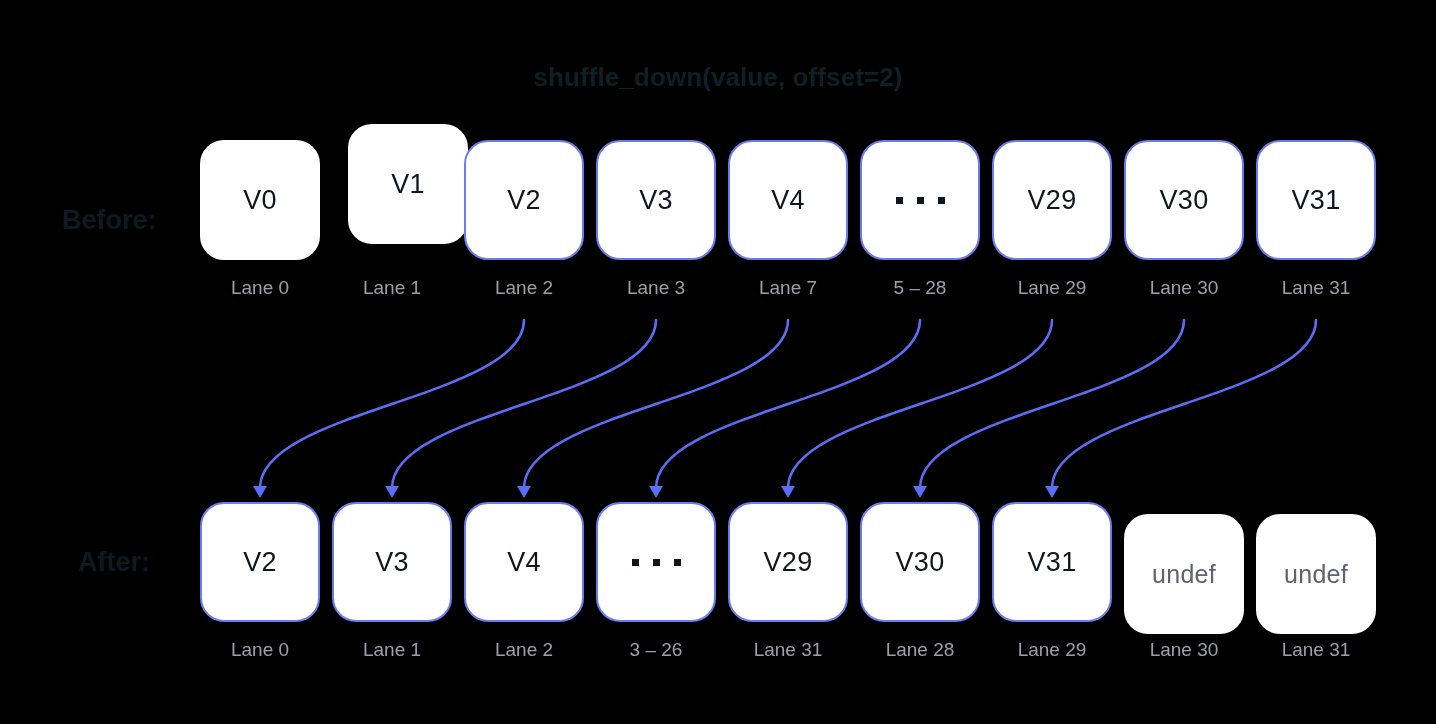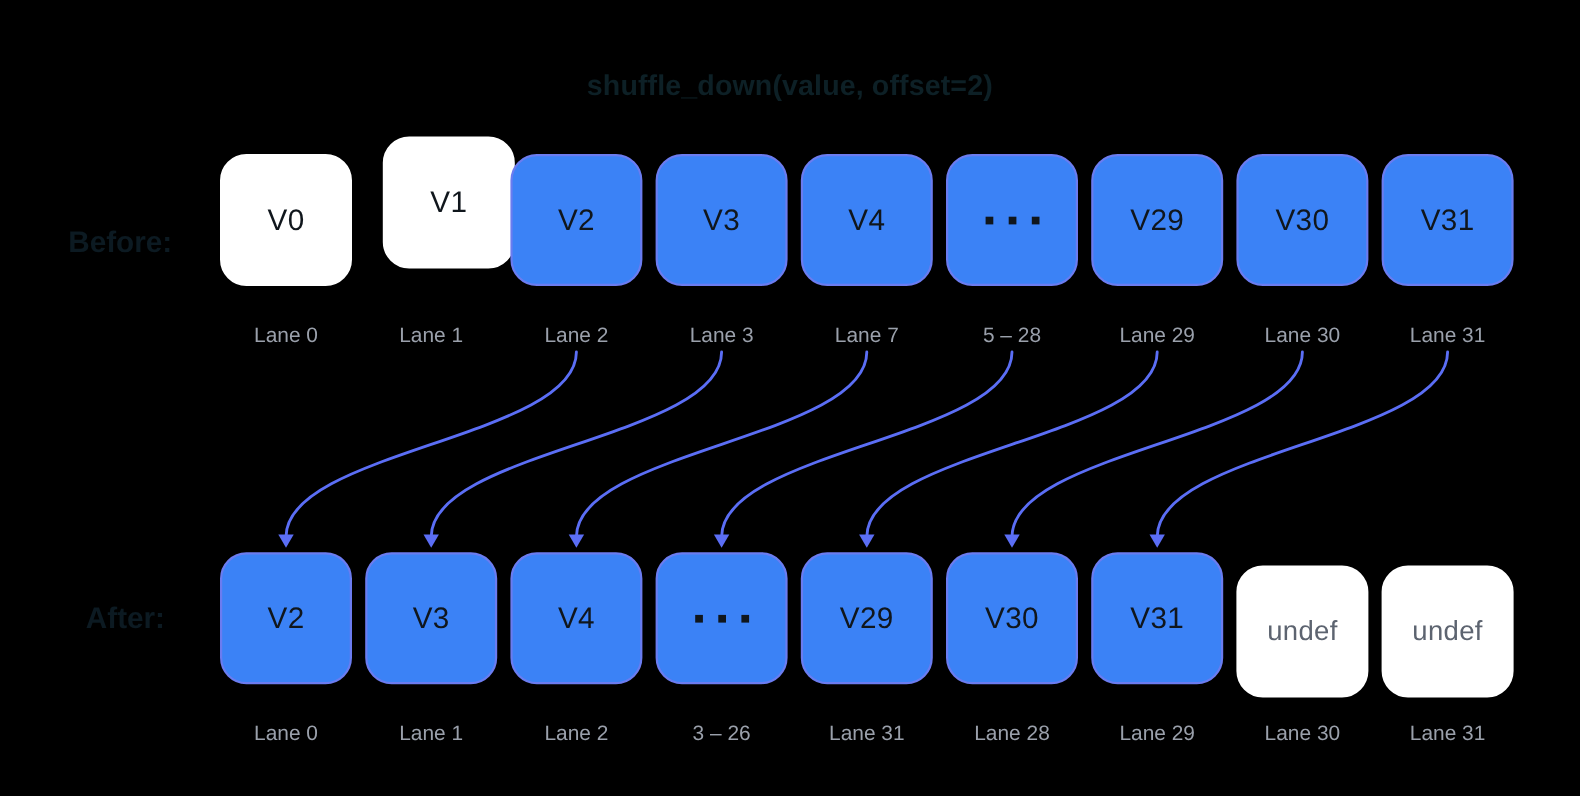--- a/index.html
+++ b/index.html
@@ -55,21 +55,21 @@
     border-radius: 24px;
     box-sizing: border-box;
     display: flex;
     align-items: center;
     justify-content: center;
     font-size: 27px;
     font-weight: 500;
     letter-spacing: 0.3px;
   }
   .cell.filled {
-    background: #3b82f6;
+    background: #ffffff;
     border: 2px solid #6b7cf0;
     color: #10161c;
   }
   .cell.empty {
     background: #ffffff;
     border: 2px solid #ffffff;
     color: #10161c;
   }
   .cell.undef {
     background: #ffffff;
@@ -95,21 +95,20 @@
 
   
   .lane-caption {
     position: absolute;
     width: 120px;
     text-align: center;
     font-size: 19px;
     font-weight: 500;
     color: #9aa0ab;
     white-space: nowrap;
-    margin-top: 18px;
   }
 
   
   #arrows {
     position: absolute;
     left: 0;
     top: 0;
     width: 1436px;
     height: 724px;
     pointer-events: none;

